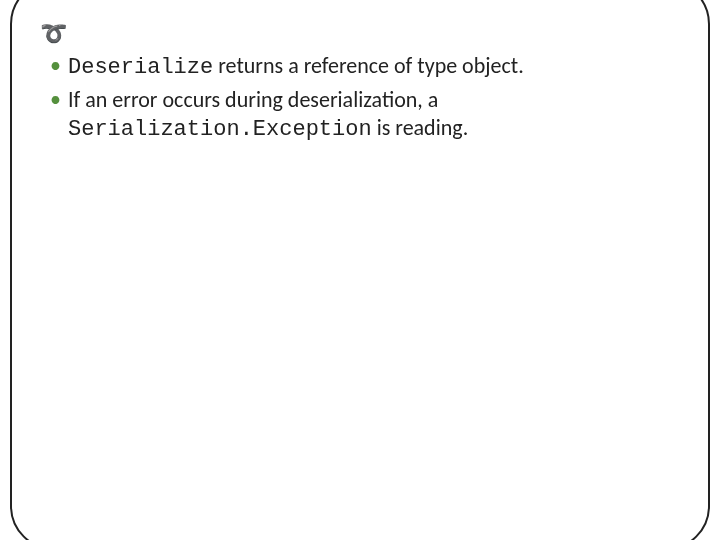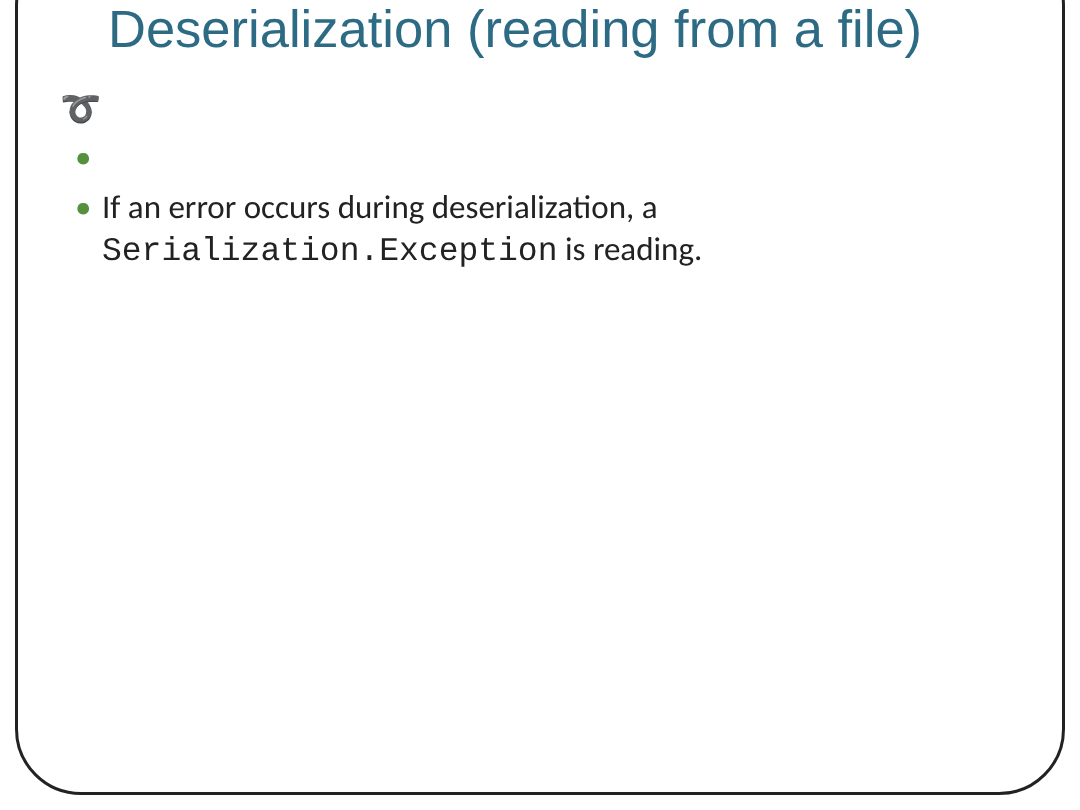--- a/index.html
+++ b/index.html
@@ -72,30 +72,32 @@
   .mono {
     font-family: "Courier New", Courier, monospace;
   }
 </style>
 </head>
 <body>
 
 <div class="slide">
   <div class="frame"></div>
 
-  <h1 class="title">Deserialization (reading from a file)</h1>
 
   <div class="body">
 
     <div class="line">
       <span class="bullet-primary">➰</span>
     </div>
 
     <div class="line sub">
       <span class="bullet-secondary">•</span>
+      <span>
+        <span class="mono">Deserialize</span><span> returns a reference of type object.</span>
+      </span>
     </div>
 
     <div class="line sub">
       <span class="bullet-secondary">•</span>
       <span>
         <span>If an error occurs during deserialization, a </span><span class="mono">Serialization.Exception</span><span> is reading.</span>
       </span>
     </div>
 
   </div>

